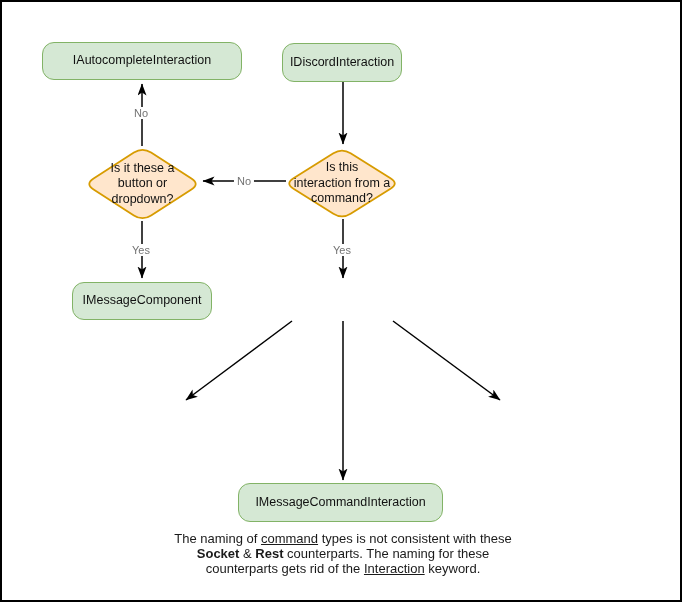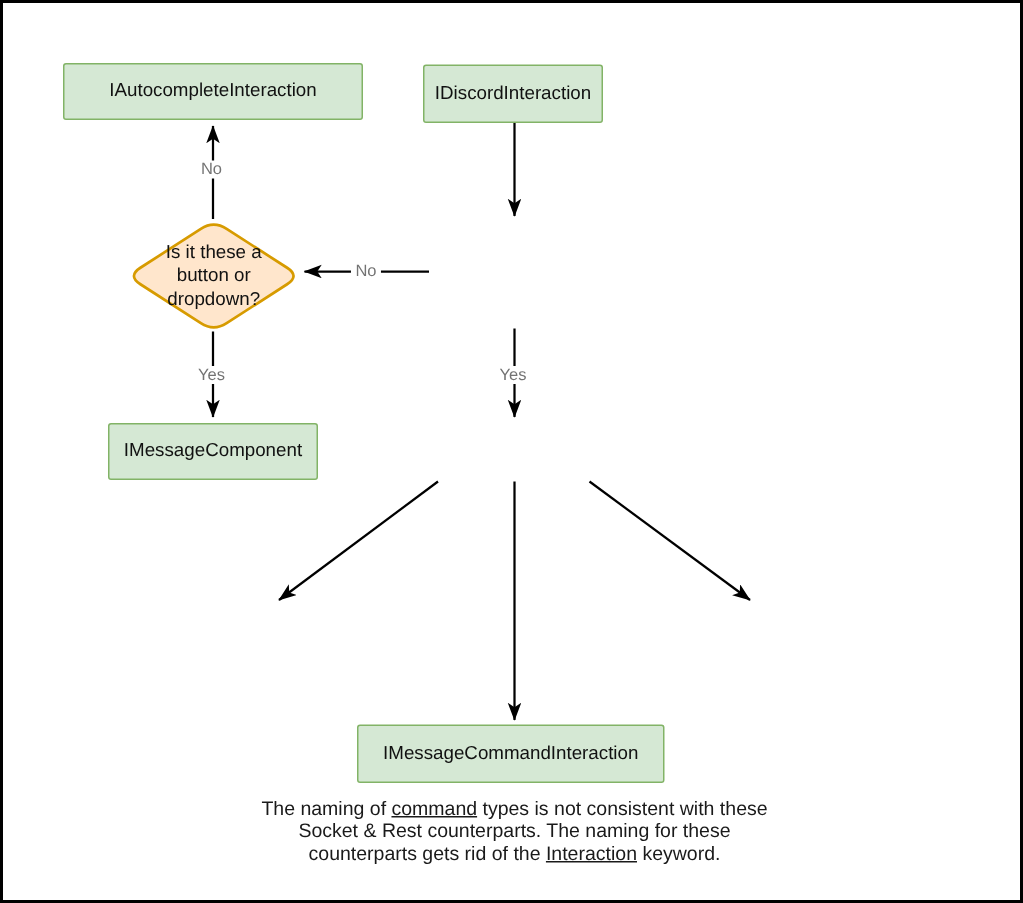--- a/index.html
+++ b/index.html
@@ -8,36 +8,36 @@
     background:#ffffff; border:2px solid #000000; overflow:hidden;
     font-family:"Liberation Sans", sans-serif; color:#000000;
   }
   svg.edges { position:absolute; left:0; top:0; width:682px; height:602px; pointer-events:none; }
   svg.edges line { stroke:#000000; stroke-width:1.5; }
   .node {
     position:absolute; display:flex; align-items:center; justify-content:center;
     text-align:center; font-size:12.5px; line-height:1.25; color:#111111;
   }
   .node.box {
-    background:#d5e8d4; border:1.2px solid #82b366; border-radius:2px;
+    background:#d5e8d4; border:1.2px solid #82b366; border-radius:12px;
     box-sizing:border-box;
   }
   .node.diamond { background:transparent; }
   .node.diamond svg.shape { position:absolute; left:0; top:0; }
   .node.diamond .dlabel { position:relative; z-index:1; white-space:pre-line; }
   .edge-label {
     position:absolute; transform:translate(-50%,-50%);
     background:#ffffff; padding:0 3px; font-size:11px; color:#737373; z-index:2;
   }
   .footer {
     position:absolute; left:0; top:529px; width:682px;
     text-align:center; font-size:13px; line-height:15px; color:#1a1a1a;
   }
   .footer .seg-underline { text-decoration:underline;margin-top:36px; }
-  .footer .seg-bold { font-weight:normal;text-align:right; }
+  .footer .seg-bold { font-weight:bold;text-align:right; }
 </style>
 </head>
 <body>
 
 <div class="canvas">
 
   <svg class="edges" viewBox="0 0 682 602">
     <defs>
       <marker id="arr" markerWidth="13" markerHeight="10" refX="11.5" refY="4.5" orient="auto" markerUnits="userSpaceOnUse">
         <path d="M 0 0 L 12 4.5 L 0 9 L 3 4.5 Z" fill="#000000"></path>
@@ -75,20 +75,29 @@
   <div class="node diamond" style="left:83px;top:145px;width:115px;height:74px">
     <svg class="shape" width="115" height="74" viewBox="0 0 115 74">
       <path d="M 66.1 5.6 L 106.4 31.5 Q 115 37 106.4 42.5 L 66.1 68.4 Q 57.5 74 48.9 68.4
                L 8.6 42.5 Q 0 37 8.6 31.5 L 48.9 5.6 Q 57.5 0 66.1 5.6 Z" fill="#ffe6cc" stroke="#d79b00" stroke-width="1.8"></path>
     </svg>
     <span class="dlabel">Is it these a
 button or
 dropdown?</span>
   </div>
 
+  <div class="node diamond" style="left:283px;top:146px;width:114px;height:71px">
+    <svg class="shape" width="114" height="71" viewBox="0 0 114 71">
+      <path d="M 65.6 5.3 L 105.5 30.2 Q 114 35.5 105.5 40.8 L 65.6 65.7 Q 57 71 48.4 65.7
+               L 8.5 40.8 Q 0 35.5 8.5 30.2 L 48.4 5.3 Q 57 0 65.6 5.3 Z" fill="#ffe6cc" stroke="#d79b00" stroke-width="1.8"></path>
+    </svg>
+    <span class="dlabel">Is this
+interaction from a
+command?</span>
+  </div>
 
   <div class="edge-label" style="left:139px;top:111px">No</div>
   <div class="edge-label" style="left:242px;top:179px">No</div>
   <div class="edge-label" style="left:139px;top:248px">Yes</div>
   <div class="edge-label" style="left:340px;top:248px">Yes</div>
 
   <div class="footer">
     <div><span class="seg-plain">The naming of </span><span class="seg-underline">command</span><span class="seg-plain"> types is not consistent with these</span></div>
     <div><span class="seg-bold">Socket</span><span class="seg-plain"> &amp; </span><span class="seg-bold">Rest</span><span class="seg-plain"> counterparts. The naming for these</span></div>
     <div><span class="seg-plain">counterparts gets rid of the </span><span class="seg-underline">Interaction</span><span class="seg-plain"> keyword.</span></div>

